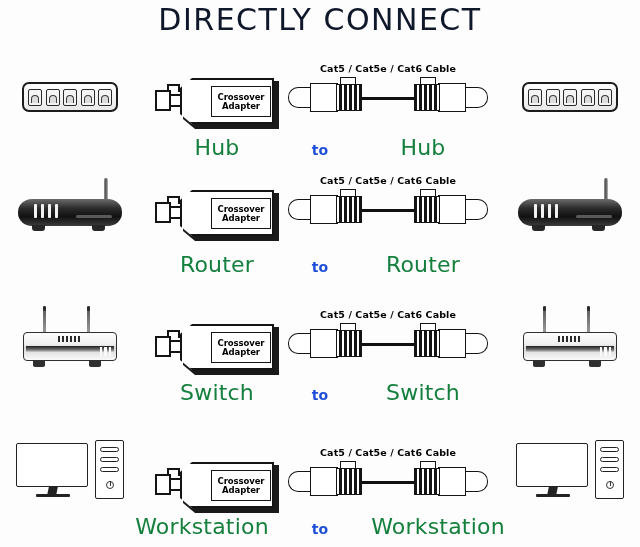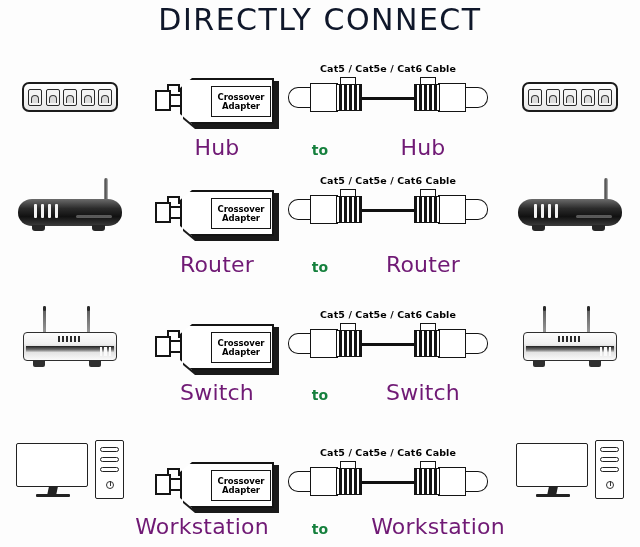--- a/index.html
+++ b/index.html
@@ -353,31 +353,31 @@
     width: 380px;
     display:flex;
     align-items:baseline;
     justify-content:center;
     gap:0;
   }
   .caption .term {
     font-family: "DejaVu Sans", sans-serif;
     font-size:22px;
     font-weight:400;
-    color:#701a75;
+    color:#15803d;
     text-align:center;
     width: 150px;
     white-space:nowrap;
     letter-spacing:0.2px;
   }
   .caption .to {
     font-family: "DejaVu Sans", sans-serif;
     font-size:14px;
     font-weight:700;
-    color:#15803d;
+    color:#1d4ed8;
     width:56px;
     text-align:center;
   }
 </style>
 </head>
 <body>
 
 <div id="title">DIRECTLY CONNECT</div>
 
 <div class="row" id="row-hub">

